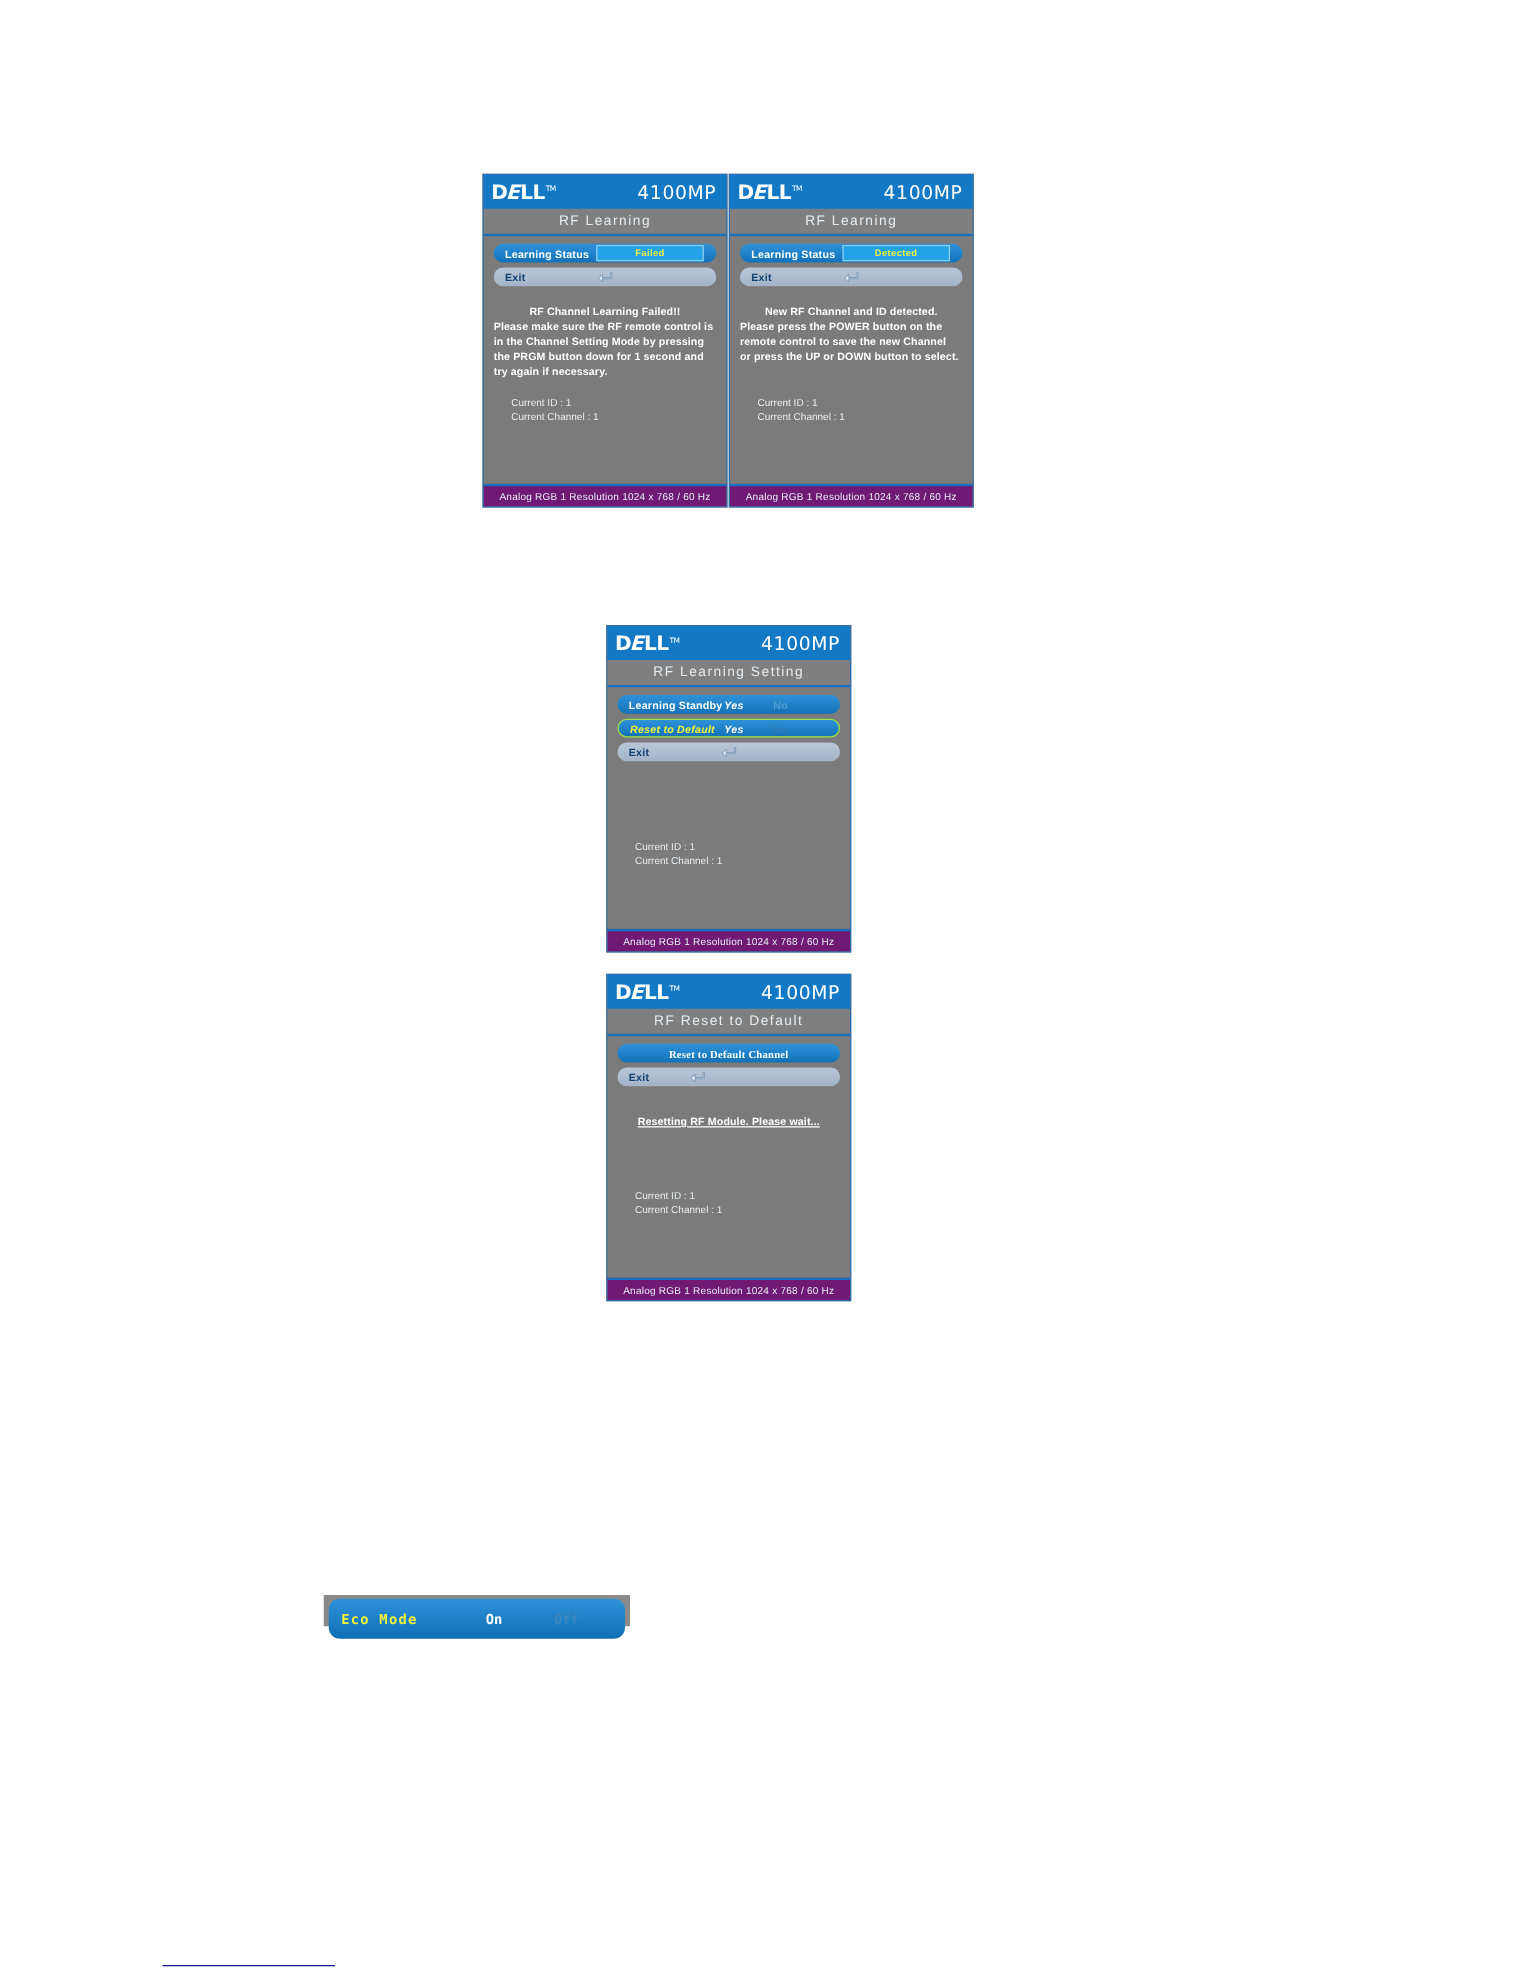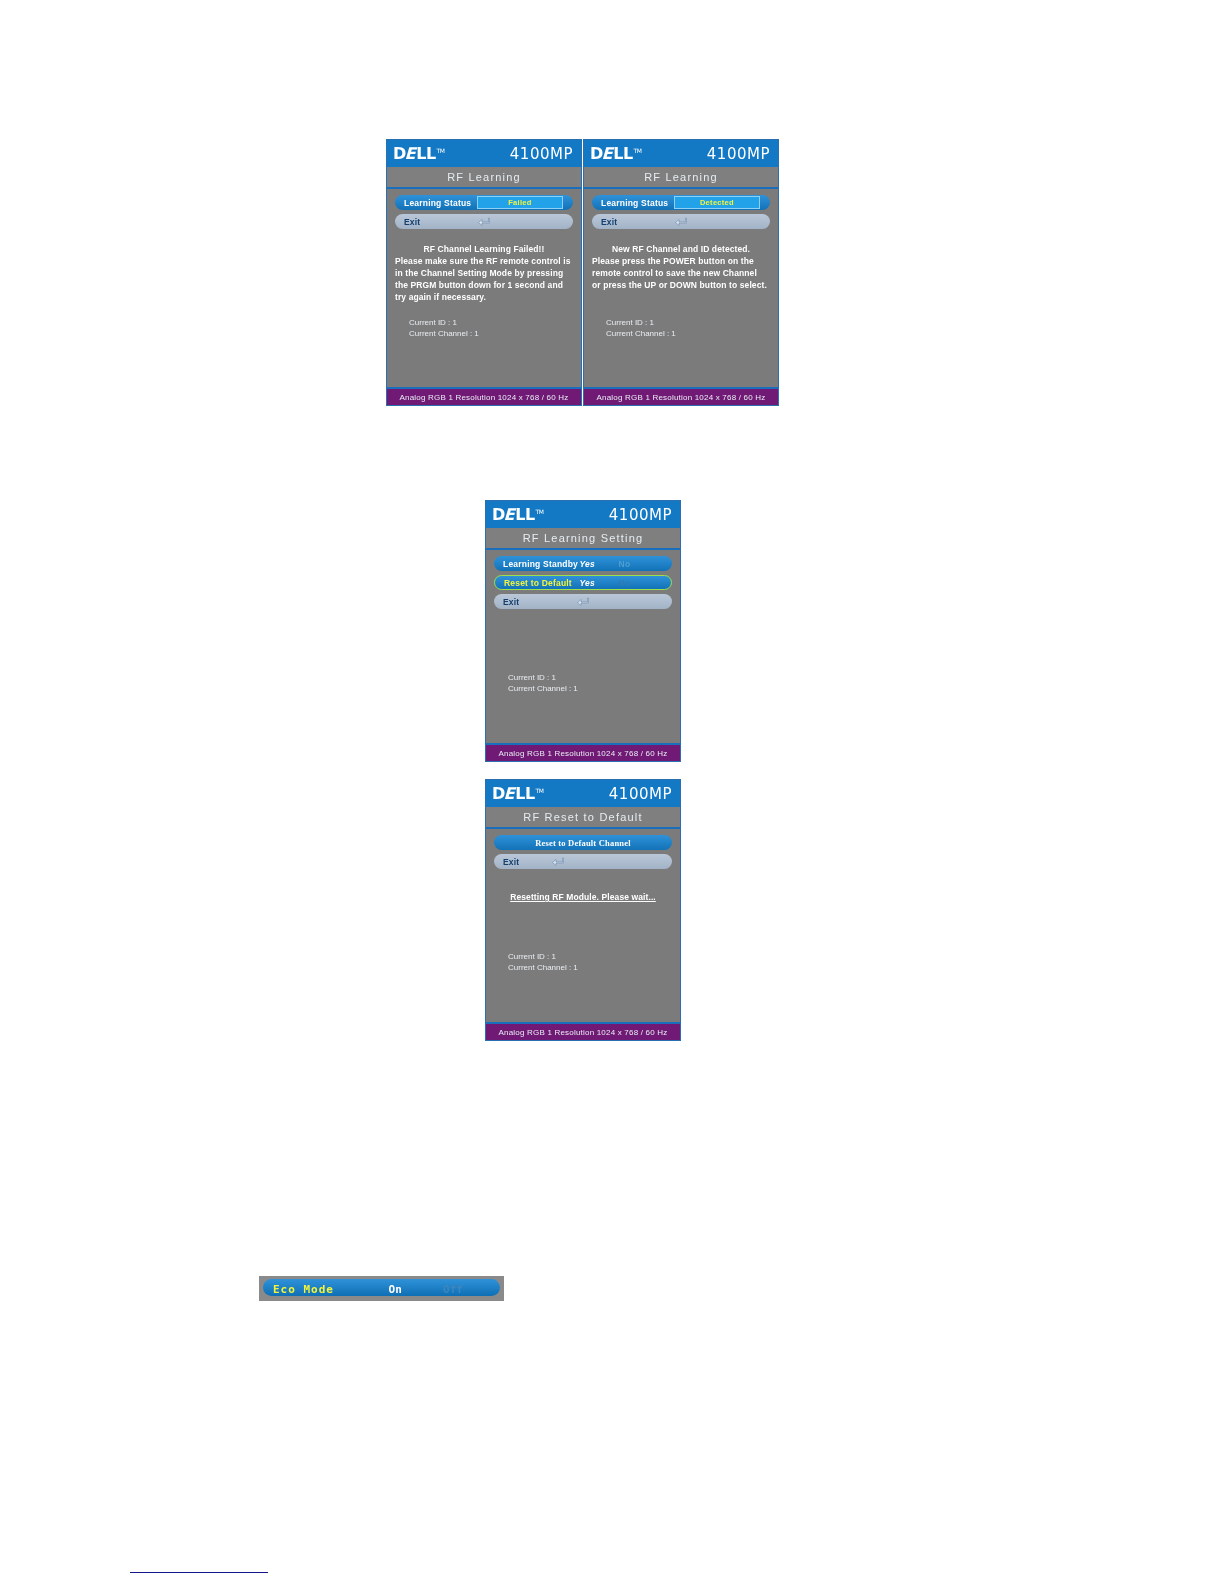--- a/index.html
+++ b/index.html
@@ -110,21 +110,21 @@
     padding-left: 9px;
   }
   .row-exit {
     background: linear-gradient(#b9c7d8, #a3b3c7);
     color: #13406e;
     padding-left: 9px;
   }
   .row-selected {
     border: 1px solid #9ce04a;
   }
-  .row-selected .row-label { color: #f2f43c; }
+  .row-selected .row-label { color: #f2f43c; font-style: italic; }
 
   .row-label { flex: 0 0 auto; }
 
   .value-box {
     position: absolute;
     left: 46%;
     right: 10px;
     top: 1px; bottom: 1px;
     background: #22a2e8;
     border: 1px solid #8fd0f5;
@@ -180,25 +180,25 @@
   }
 
   
   .eco-wrap {
     position: absolute;
     box-sizing: border-box;
     background: #8a8a8a;
     padding: 3px 4px;
   }
   .eco-row {
-    height: 17px;
+    height: 32px;
     border-radius: 9px;
     background: linear-gradient(#2f92d8, #0f6fb5);
     display: flex;
-    align-items: flex-end;
+    align-items: center;
     position: relative;
     padding-left: 10px;
   }
   .eco-label {
     color: #f2f43c;
     font-weight: bold;
     font-size: 11px;
     letter-spacing: 1px;
     font-family: "DejaVu Sans Mono", monospace;
   }

